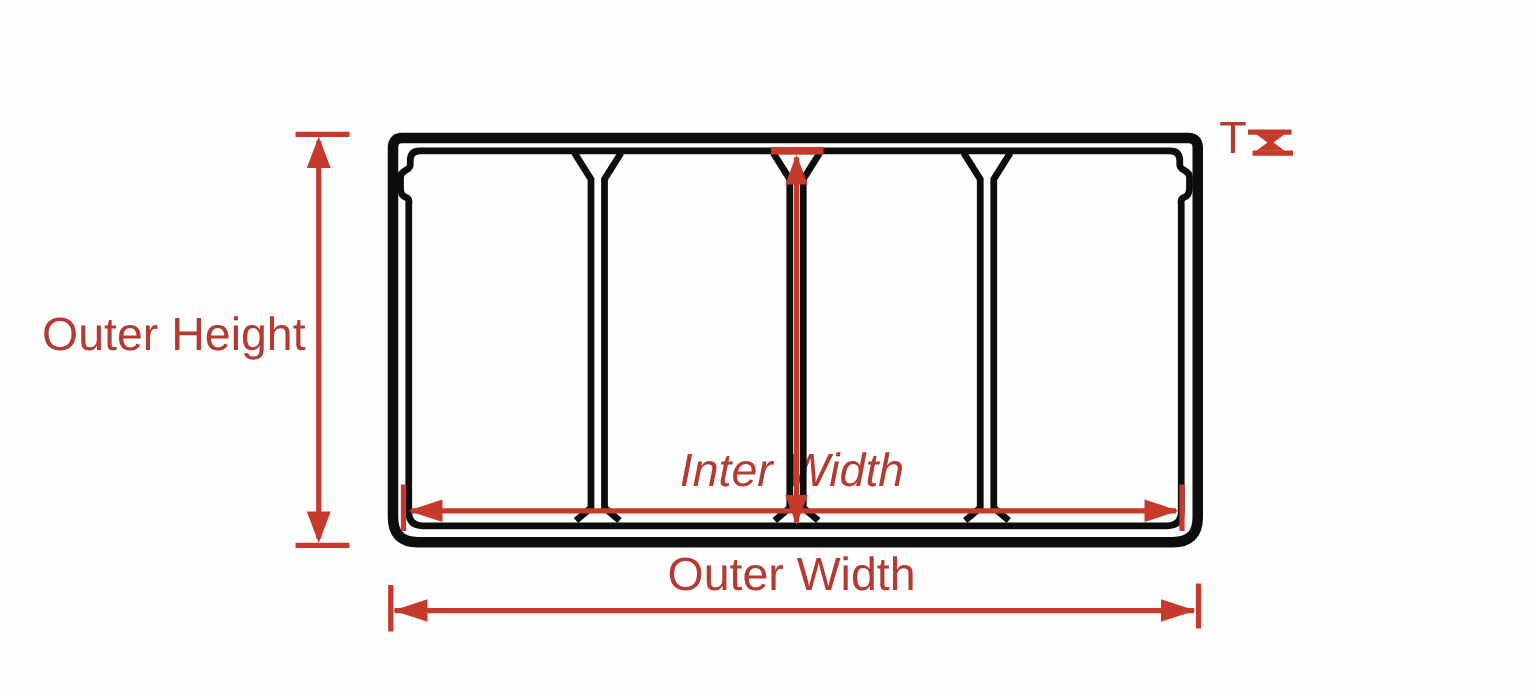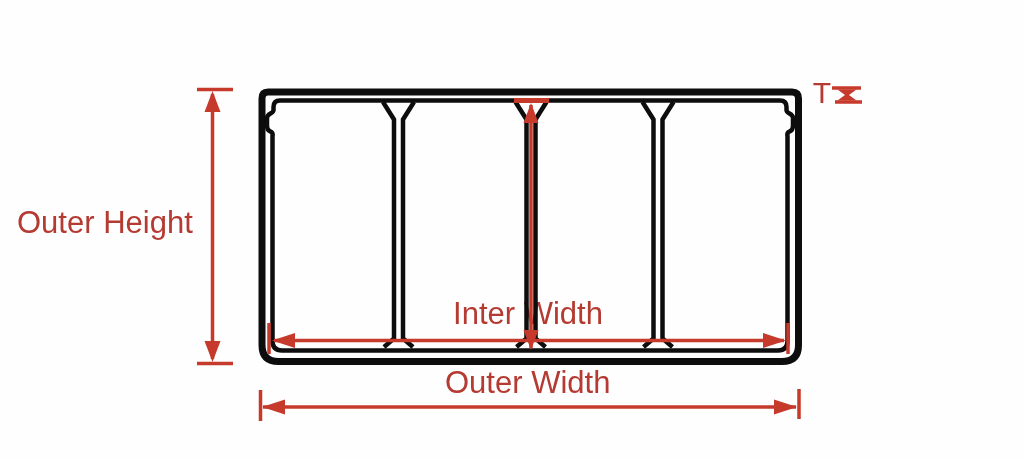--- a/index.html
+++ b/index.html
@@ -26,24 +26,24 @@
   }
   .ink-stroke{stroke:var(--ink,#0d0d0d);fill:none;}
   .red-stroke{stroke:var(--red,#c63a2c);fill:none;}
   .red-fill{fill:var(--red,#c63a2c);stroke:none;}
 </style>
 </head>
 <body>
 
 <div id="stage">
 
-  <div class="dim-label" style="left:17px;top:206px;width:172px;text-align:right;">Outer Height</div>
+  <div class="dim-label" style="left:28px;top:206px;width:172px;text-align:right;">Outer Height</div>
 
 
-  <div class="dim-label" style="left:450px;top:297px;width:156px;">Inter Width</div>
+  <div class="dim-label" style="left:450px;top:297px;width:156px;font-style:italic;">Inter Width</div>
 
   <div class="dim-label" style="left:445px;top:366px;width:164px;text-align:right;">Outer Width</div>
 
   <div class="dim-label" id="t-label" style="left:807px;top:76px;width:30px;">T</div>
 
   <svg id="diagram-svg" width="1024" height="460" viewBox="0 0 1024 460">
 
     <g>
 
       <path class="ink-stroke" stroke-width="7" d="M268 92 H792 Q798.5 92 798.5 98.5 V345 Q798.5 361.5 782 361.5

